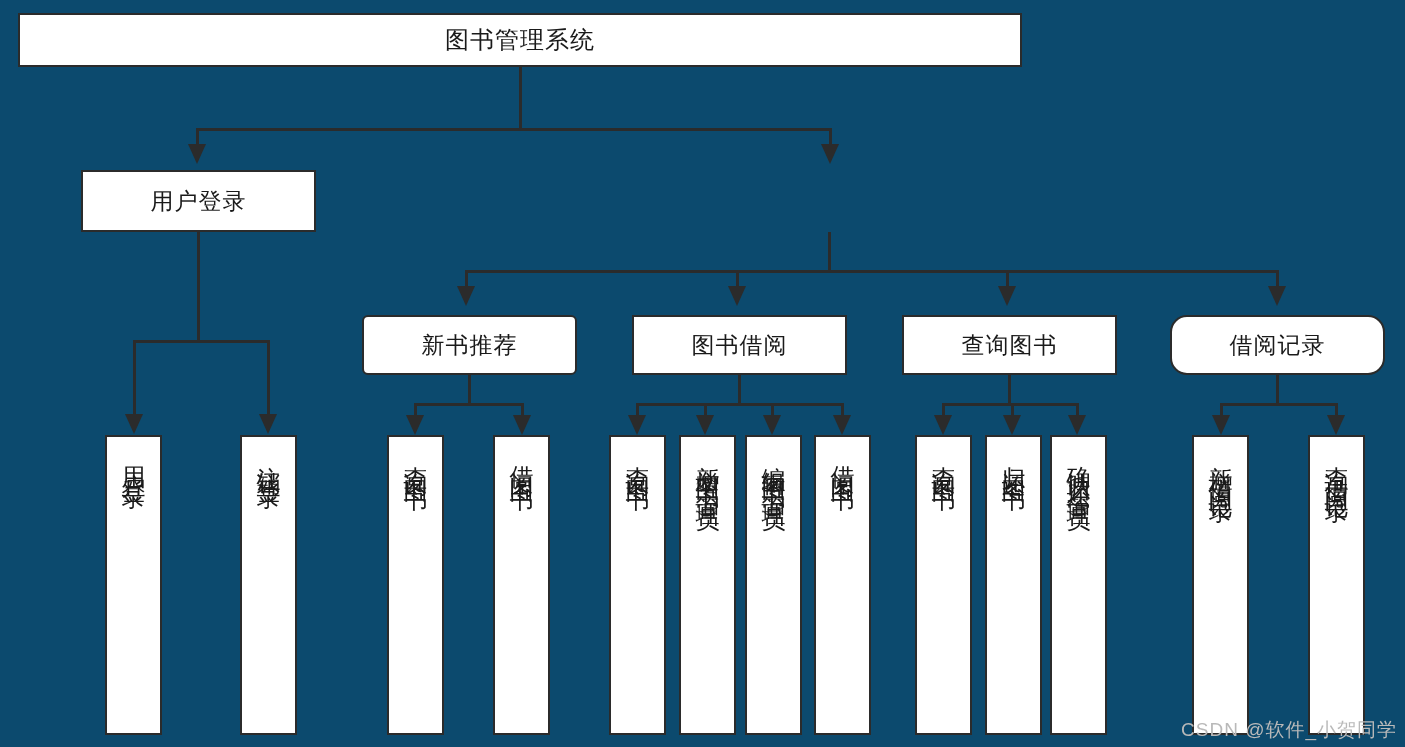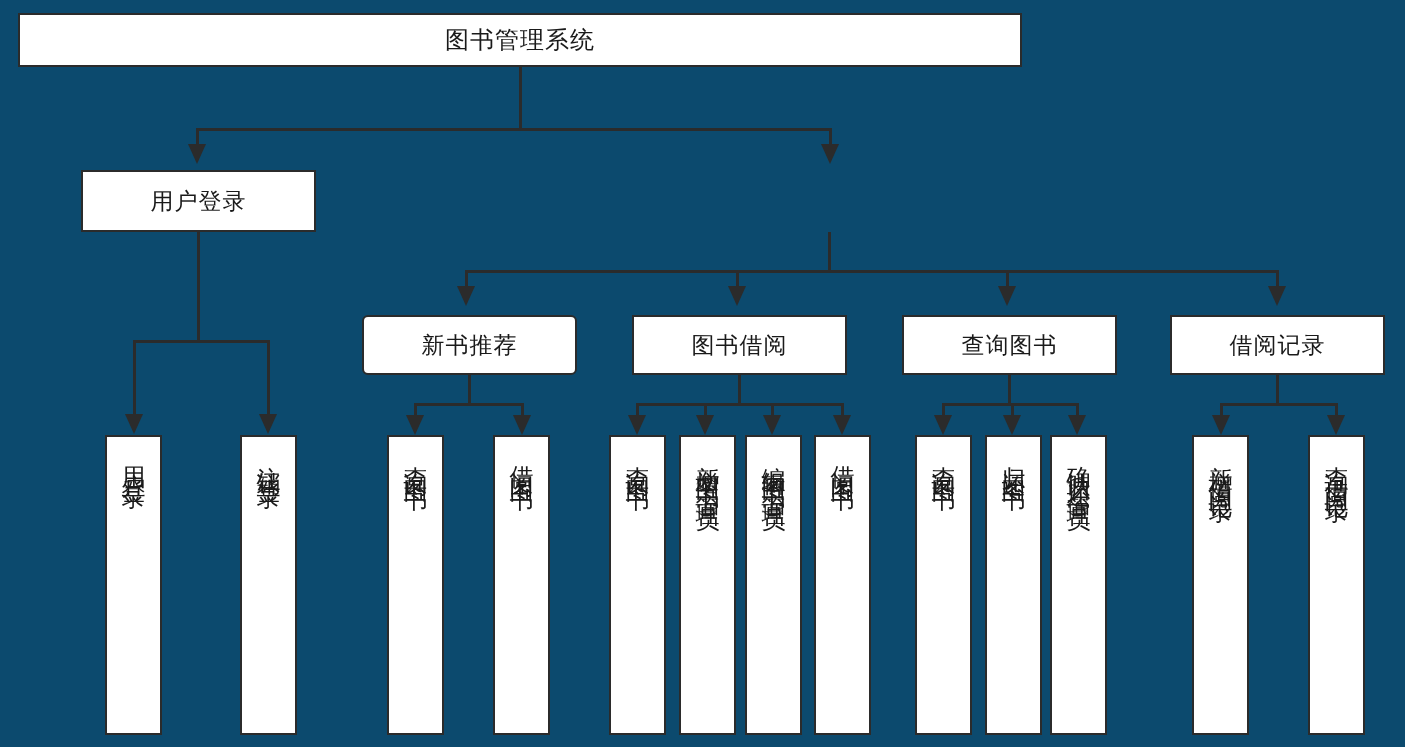--- a/index.html
+++ b/index.html
@@ -124,21 +124,21 @@
 
   <div class="node h" style="left:362px; top:315px; width:215px; height:60px;border-radius:6px;">
     <span class="label">新书推荐</span>
   </div>
   <div class="node h" style="left:632px; top:315px; width:215px; height:60px;">
     <span class="label">图书借阅</span>
   </div>
   <div class="node h" style="left:902px; top:315px; width:215px; height:60px;">
     <span class="label">查询图书</span>
   </div>
-  <div class="node h" style="left:1170px; top:315px; width:215px; height:60px;">
+  <div class="node h" style="left:1170px; top:315px; width:215px; height:60px;border-radius:17px;">
     <span class="label">借阅记录</span>
   </div>
 
   <div class="ln vert" style="left:468px; top:375px; width:3px; height:30px;"></div>
   <div class="ln horz" style="left:414px; top:403px; width:110px; height:3px;"></div>
   <div class="ln vert" style="left:414px; top:403px; width:3px; height:14px;"></div>
   <div class="arrow" style="left:406px; top:415px;"></div>
   <div class="ln vert" style="left:521px; top:403px; width:3px; height:14px;"></div>
   <div class="arrow" style="left:513px; top:415px;"></div>
 
@@ -206,14 +206,15 @@
     <span class="label">确认归还（管理员）</span>
   </div>
 
   <div class="node v" style="left:1192px; top:435px; width:57px; height:300px;">
     <span class="label">新增借阅记录</span>
   </div>
   <div class="node v" style="left:1308px; top:435px; width:57px; height:300px;">
     <span class="label">查询借阅记录</span>
   </div>
 
+  <div id="watermark">CSDN @软件_小贺同学</div>
 
 </div>
 
 </body></html>

